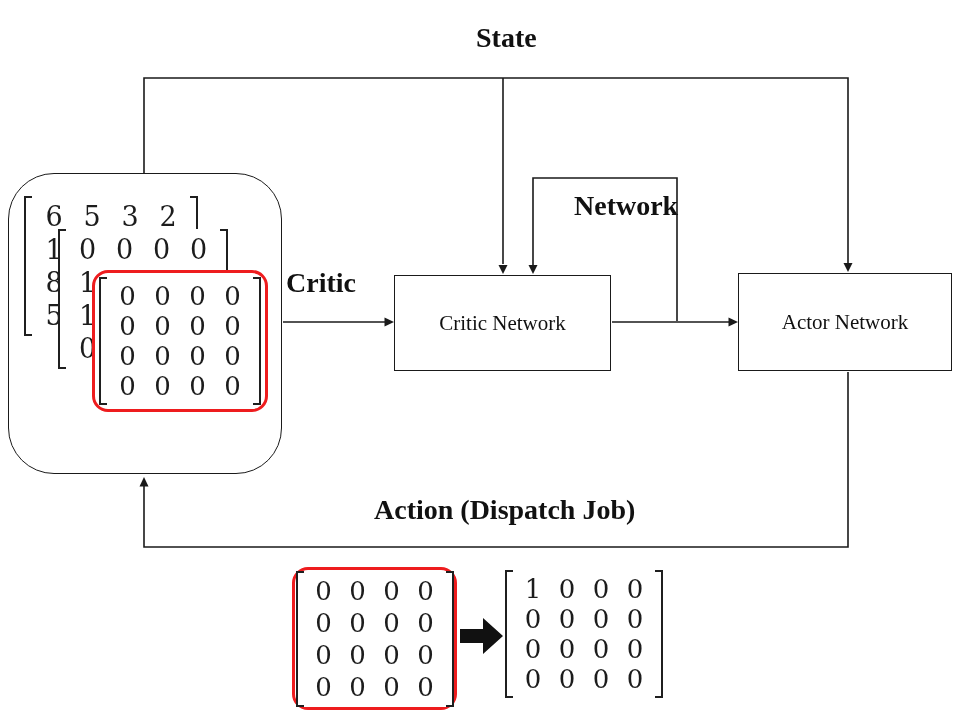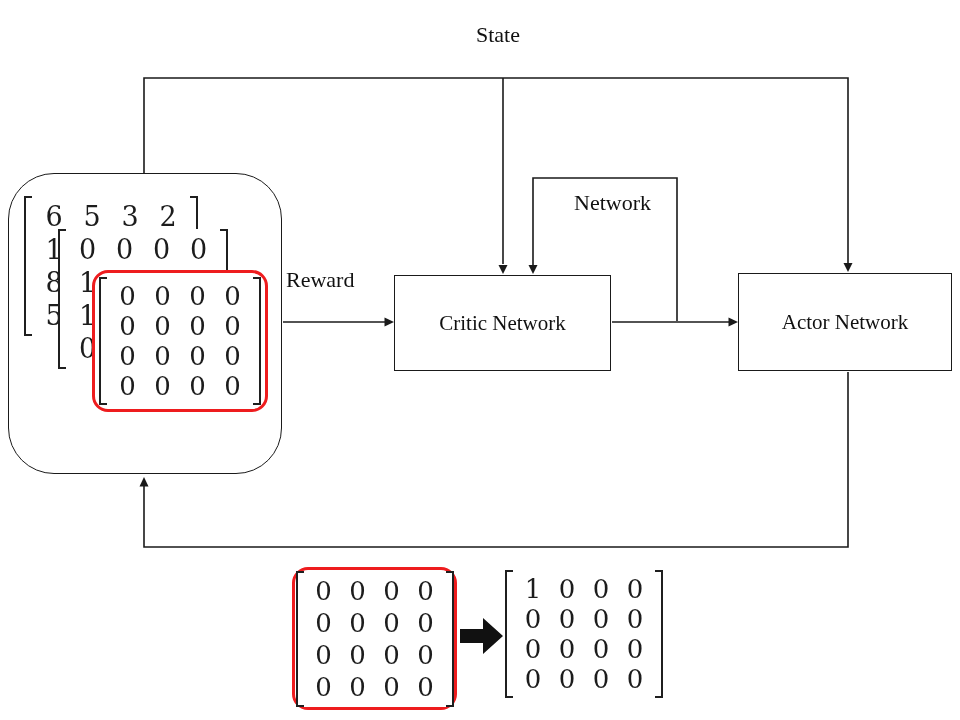--- a/index.html
+++ b/index.html
@@ -8,21 +8,21 @@
     position:relative; width:960px; height:720px; background:#ffffff;
     font-family:"Liberation Serif", serif; color:#111; overflow:hidden;
   }
   svg.overlay { position:absolute; left:0; top:0; z-index:10; pointer-events:none; }
 
   .node {
     position:absolute; border:1.6px solid #1a1a1a; background:#fff;
     display:flex; align-items:center; justify-content:center;
     font-size:21px; z-index:4;
   }
-  .label { position:absolute; font-size:22px; white-space:nowrap; z-index:6; }
+  .label { position:absolute; font-size:28px; white-space:nowrap; z-index:6;font-weight:bold; }
   .center { text-align:center; }
 
   .envbox {
     position:absolute; left:8px; top:173px; width:274px; height:301px;
     border:1.6px solid #1a1a1a; border-radius:46px; background:#fff; z-index:1;
   }
 
   .matrix {
     position:absolute; display:inline-flex; align-items:stretch;
     background:#fff; font-family:"DejaVu Serif", serif;
@@ -126,22 +126,23 @@
   </div>
 
   <div class="node" style="left:394px; top:275px; width:217px; height:96px;">
     <span>Critic Network</span>
   </div>
 
   <div class="label" style="left:476px; top:22px;">State</div>
 
   <div class="label" style="left:574px; top:190px;">Network</div>
 
-  <div class="label" style="left:286px; top:267px;">Reward</div>
-
+  <div class="label" style="left:286px; top:267px;">Critic</div>
+
+  <div class="label" style="left:374px; top:494px;">Action (Dispatch Job)</div>
 
   <div class="redbox" style="left:292px; top:567px; width:165px; height:143px;">
     <div class="matrix" style="position:static; --cw:34px; --ch:32px; --fs:26px;">
         <div class="mbr mbl"></div>
         <div class="mgrid" style="grid-template-columns: repeat(4, var(--cw));">
           <div class="mcell">0</div>
           <div class="mcell">0</div>
           <div class="mcell">0</div>
           <div class="mcell">0</div>
           <div class="mcell">0</div>

